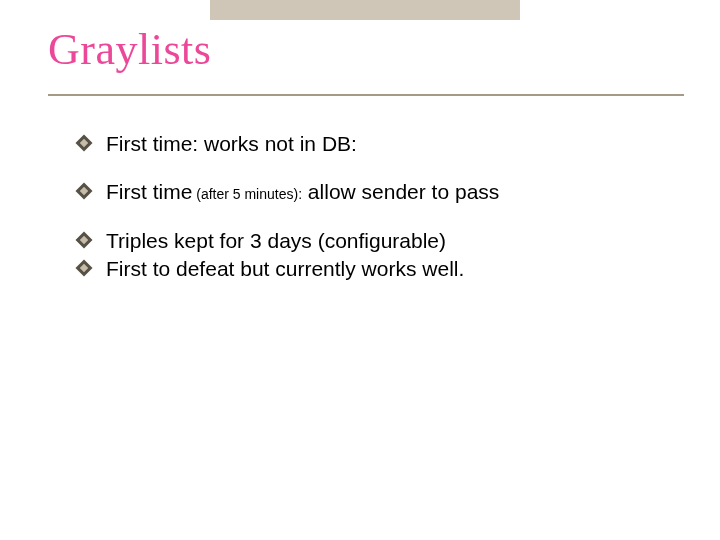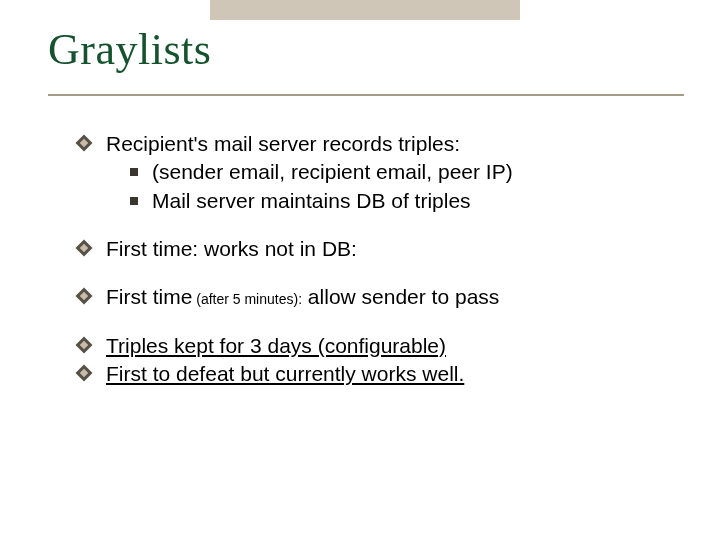--- a/index.html
+++ b/index.html
@@ -25,21 +25,21 @@
     width: 310px;
     height: 20px;
     background: #d0c6b8;
   }
   .title {
     position: absolute;
     top: 24px;
     left: 48px;
     font-family: "Comic Sans MS", "Chalkboard", cursive;
     font-size: 44px;
-    color: #14532d;
+    color: #ec4899;
     letter-spacing: 0.5px;
   }
   .title-underline {
     position: absolute;
     top: 94px;
     left: 48px;
     right: 36px;
     height: 2px;
     background: #a59a88;
   }
@@ -49,21 +49,20 @@
     left: 78px;
     right: 40px;
     font-size: 21px;
     line-height: 1.35;
   }
   .block {
     margin-bottom: 20px;
   }
   .block.tight {
     margin-bottom: 0;
-    text-decoration: underline;
   }
   .l1 {
     position: relative;
     padding-left: 28px;
   }
   .l1::before {
     content: "";
     position: absolute;
     left: 0;
     top: 7px;
@@ -107,25 +106,20 @@
 </head>
 <body>
 
 <div class="slide">
   <div class="top-accent"></div>
   <div class="title">Graylists</div>
   <div class="title-underline"></div>
 
   <div class="content">
 
-    <div class="block">
-      <div class="l1">Recipient's mail server records triples:</div>
-      <div class="l2">(sender email,  recipient email,  peer IP)</div>
-      <div class="l2">Mail server maintains DB of triples</div>
-    </div>
 
     <div class="block">
       <div class="l1">
         <span class="ul">First time</span><span>:    works not in DB:</span>
       </div>
     </div>
 
     <div class="block">
       <div class="l1">
         <span class="ul">First time</span><span class="after5"> (after 5 minutes):</span><span>    allow sender to pass</span>

